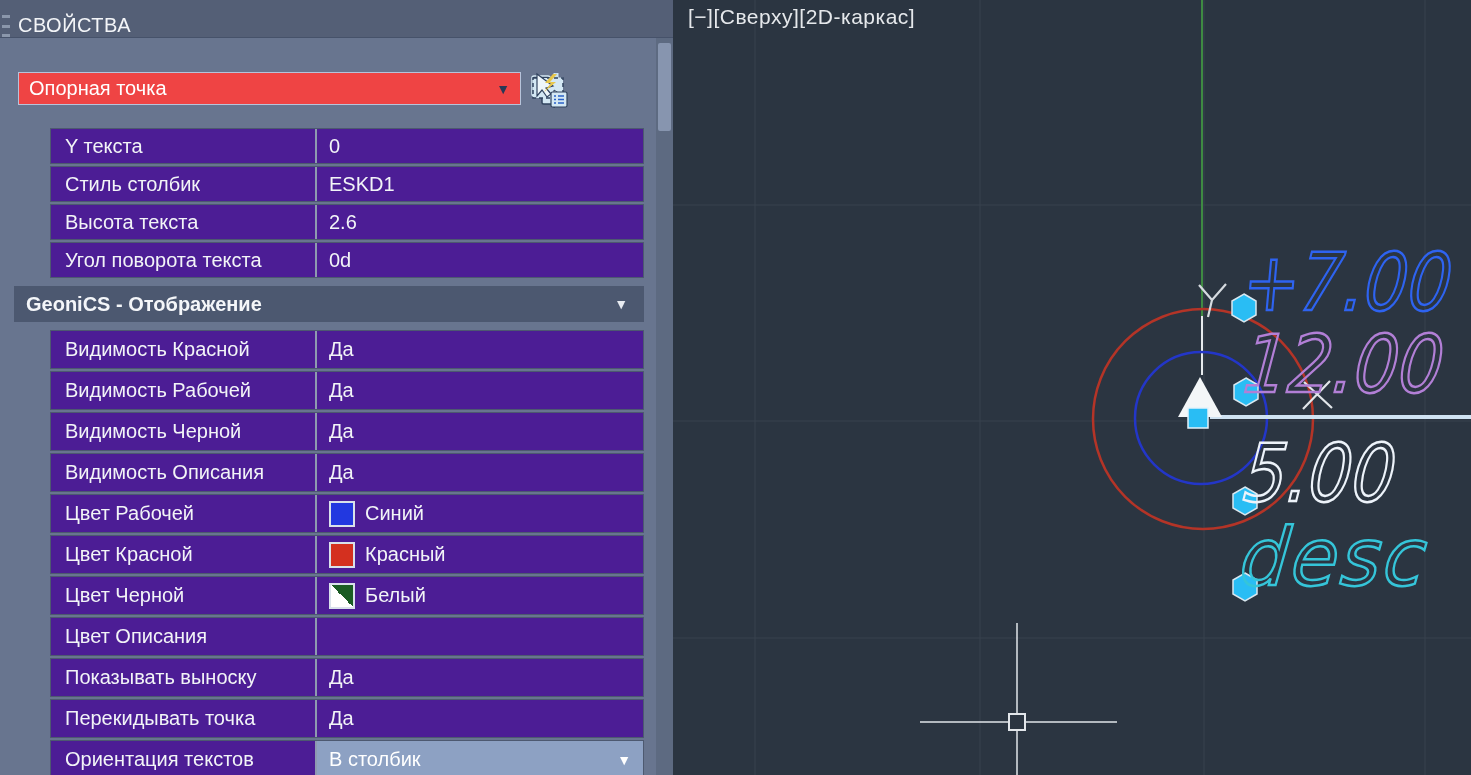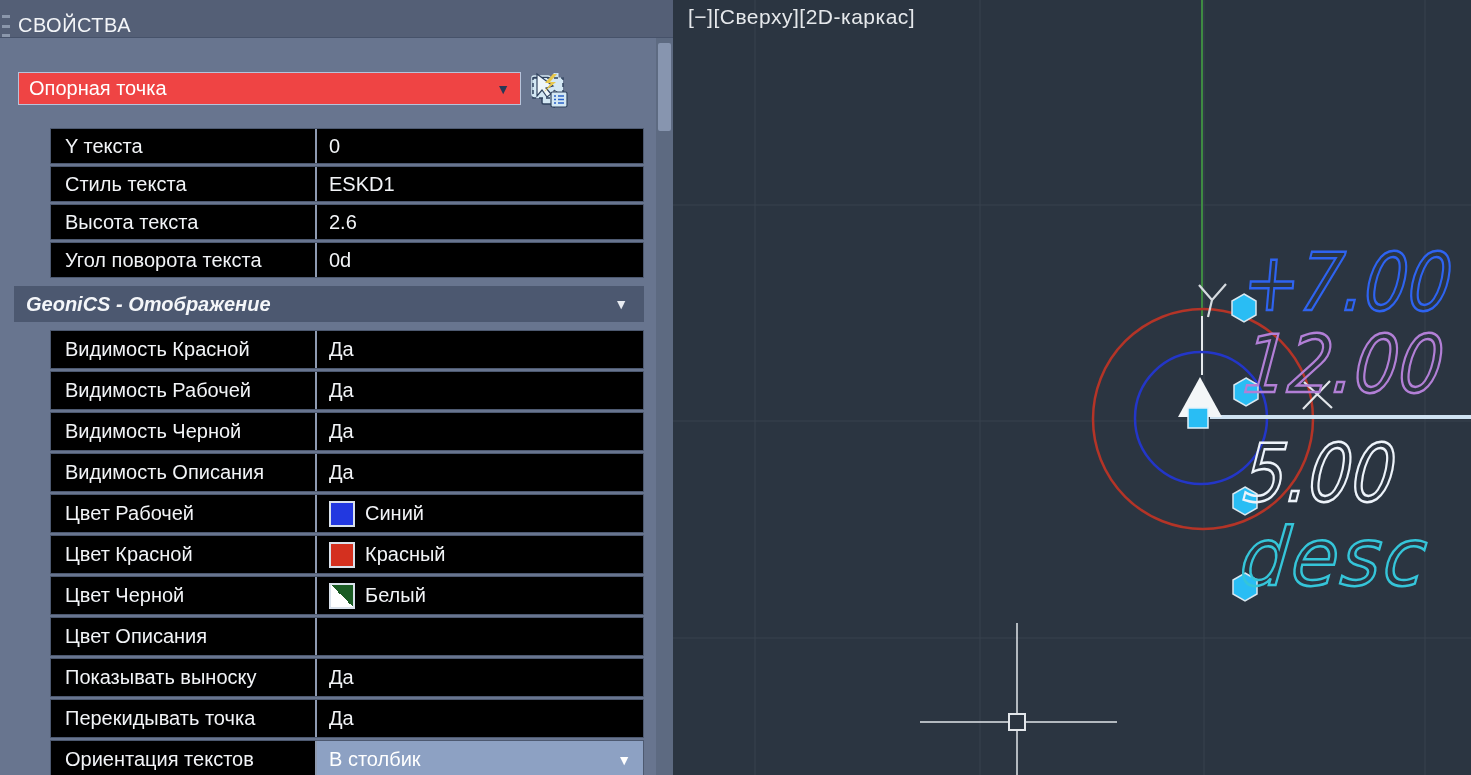--- a/index.html
+++ b/index.html
@@ -28,35 +28,35 @@
            align-items:center; padding:0 10px; }
   .combo .val { color:#ffffff; font-size:20px; flex:1; white-space:nowrap; overflow:hidden; }
   .combo .arr { color:#283856; font-size:14px; }
 
   .tb-icons { position:absolute; left:529px; top:70px; width:126px; height:42px;
               display:flex; gap:4px; }
   .tb-icons .ticon { width:40px; height:42px; display:flex; align-items:center;
                      justify-content:center; cursor:pointer; }
 
   .grid { position:absolute; left:50px; top:128px; width:594px; }
-  .prow { height:36px; margin-bottom:2px; background:#000000;
+  .prow { height:36px; margin-bottom:2px; background:#4c1d95;
           border:1px solid #4d5970; display:flex; align-items:flex-end; }
   .g2 .prow { height:39px; }
   .plabel { width:266px; align-self:stretch; display:flex; align-items:center;
             padding-left:14px; border-right:2px solid #8e9ab0;
             color:#f2f4f7; font-size:20px; white-space:nowrap; overflow:hidden; }
   .pvalue { flex:1; align-self:stretch; display:flex; align-items:center;
             padding-left:12px; color:#f2f4f7; font-size:20px; white-space:nowrap;
             overflow:hidden; position:relative; }
   .pvalue.dd { background:#8da1c3; color:#ffffff; }
   .pvalue .ddarr { position:absolute; right:12px; color:#ffffff; font-size:14px; }
   .swatch { width:26px; height:26px; margin-right:10px; flex:0 0 auto;
             border:2px solid #d9e1eb; }
   .pheader { height:36px; margin:8px 0 8px -36px; width:630px; background:#4c5870;
-             display:flex; align-items:center; padding:0 16px 0 12px;font-style:italic; }
+             display:flex; align-items:center; padding:0 16px 0 12px; }
   .pheader .htxt { color:#f4f6f9; font-size:20px; font-weight:bold; flex:1; }
   .pheader .harr { color:#e8ecf2; font-size:14px; }
 
   
   .canvas { position:absolute; left:673px; top:0; width:798px; height:775px;
             background:#2b3541; }
   .vplabel { position:absolute; left:15px; top:5px; color:#e5e8eb; font-size:21px;
              letter-spacing:.5px; }
   .cadtext { position:absolute; line-height:1; font-family:"DejaVu Sans", sans-serif;
              font-style:italic; color:transparent; transform-origin:left top;
@@ -113,21 +113,21 @@
       </span>
     </div>
 
     <div class="grid" id="prop-grid">
         <div class="g1">
           <div class="prow">
             <div class="plabel">Y текста</div>
             <div class="pvalue">0</div>
           </div>
           <div class="prow">
-            <div class="plabel">Стиль текста</div>
+            <div class="plabel">Стиль столбик</div>
             <div class="pvalue">ESKD1</div>
           </div>
           <div class="prow">
             <div class="plabel">Высота текста</div>
             <div class="pvalue">2.6</div>
           </div>
           <div class="prow">
             <div class="plabel">Угол поворота текста</div>
             <div class="pvalue">0d</div>
           </div>

